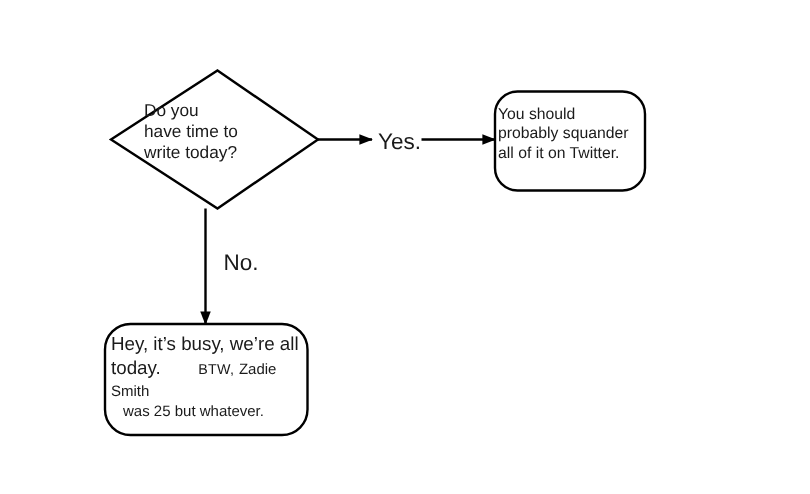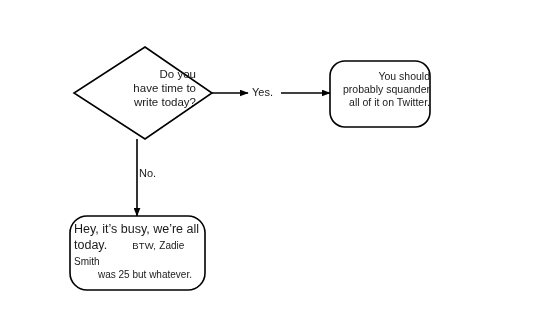--- a/index.html
+++ b/index.html
@@ -17,21 +17,21 @@
   }
   #flowchart-canvas {
     position: absolute;
     left: 0;
     top: 0;
     width: 540px;
     height: 329px;
   }
   .node-text {
     position: absolute;
-    text-align: right;
+    text-align: left;
     color: #1a1a1a;
     line-height: 1.22;
     white-space: pre-line;
   }
   
   #decision-label {
     left: 96px;
     top: 67px;
     width: 100px;
     font-size: 11.5px;
@@ -66,34 +66,34 @@
   }
   #no-node-label .small i {
     font-style: italic;
   }
   #no-node-label .line3 {
     display: block;
     margin-left: 1px;
   }
   #no-node-label .line4 {
     display: block;
-    margin-left: 24px;
+    margin-left: 8px;
   }
   
   .edge-label {
     position: absolute;
-    font-size: 11px;
+    font-size: 15px;
     color: #1a1a1a;
   }
   #yes-edge-label {
     left: 252px;
     top: 86px;
   }
   #no-edge-label {
-    left: 139px;
+    left: 149px;
     top: 167px;
   }
 </style>
 </head>
 <body>
 
 <svg id="flowchart-canvas" viewBox="0 0 540 329" xmlns="http://www.w3.org/2000/svg">
 
   <defs>
     <marker id="arrowhead" markerWidth="9" markerHeight="7" refX="8.4" refY="3.5" orient="auto" markerUnits="userSpaceOnUse">

